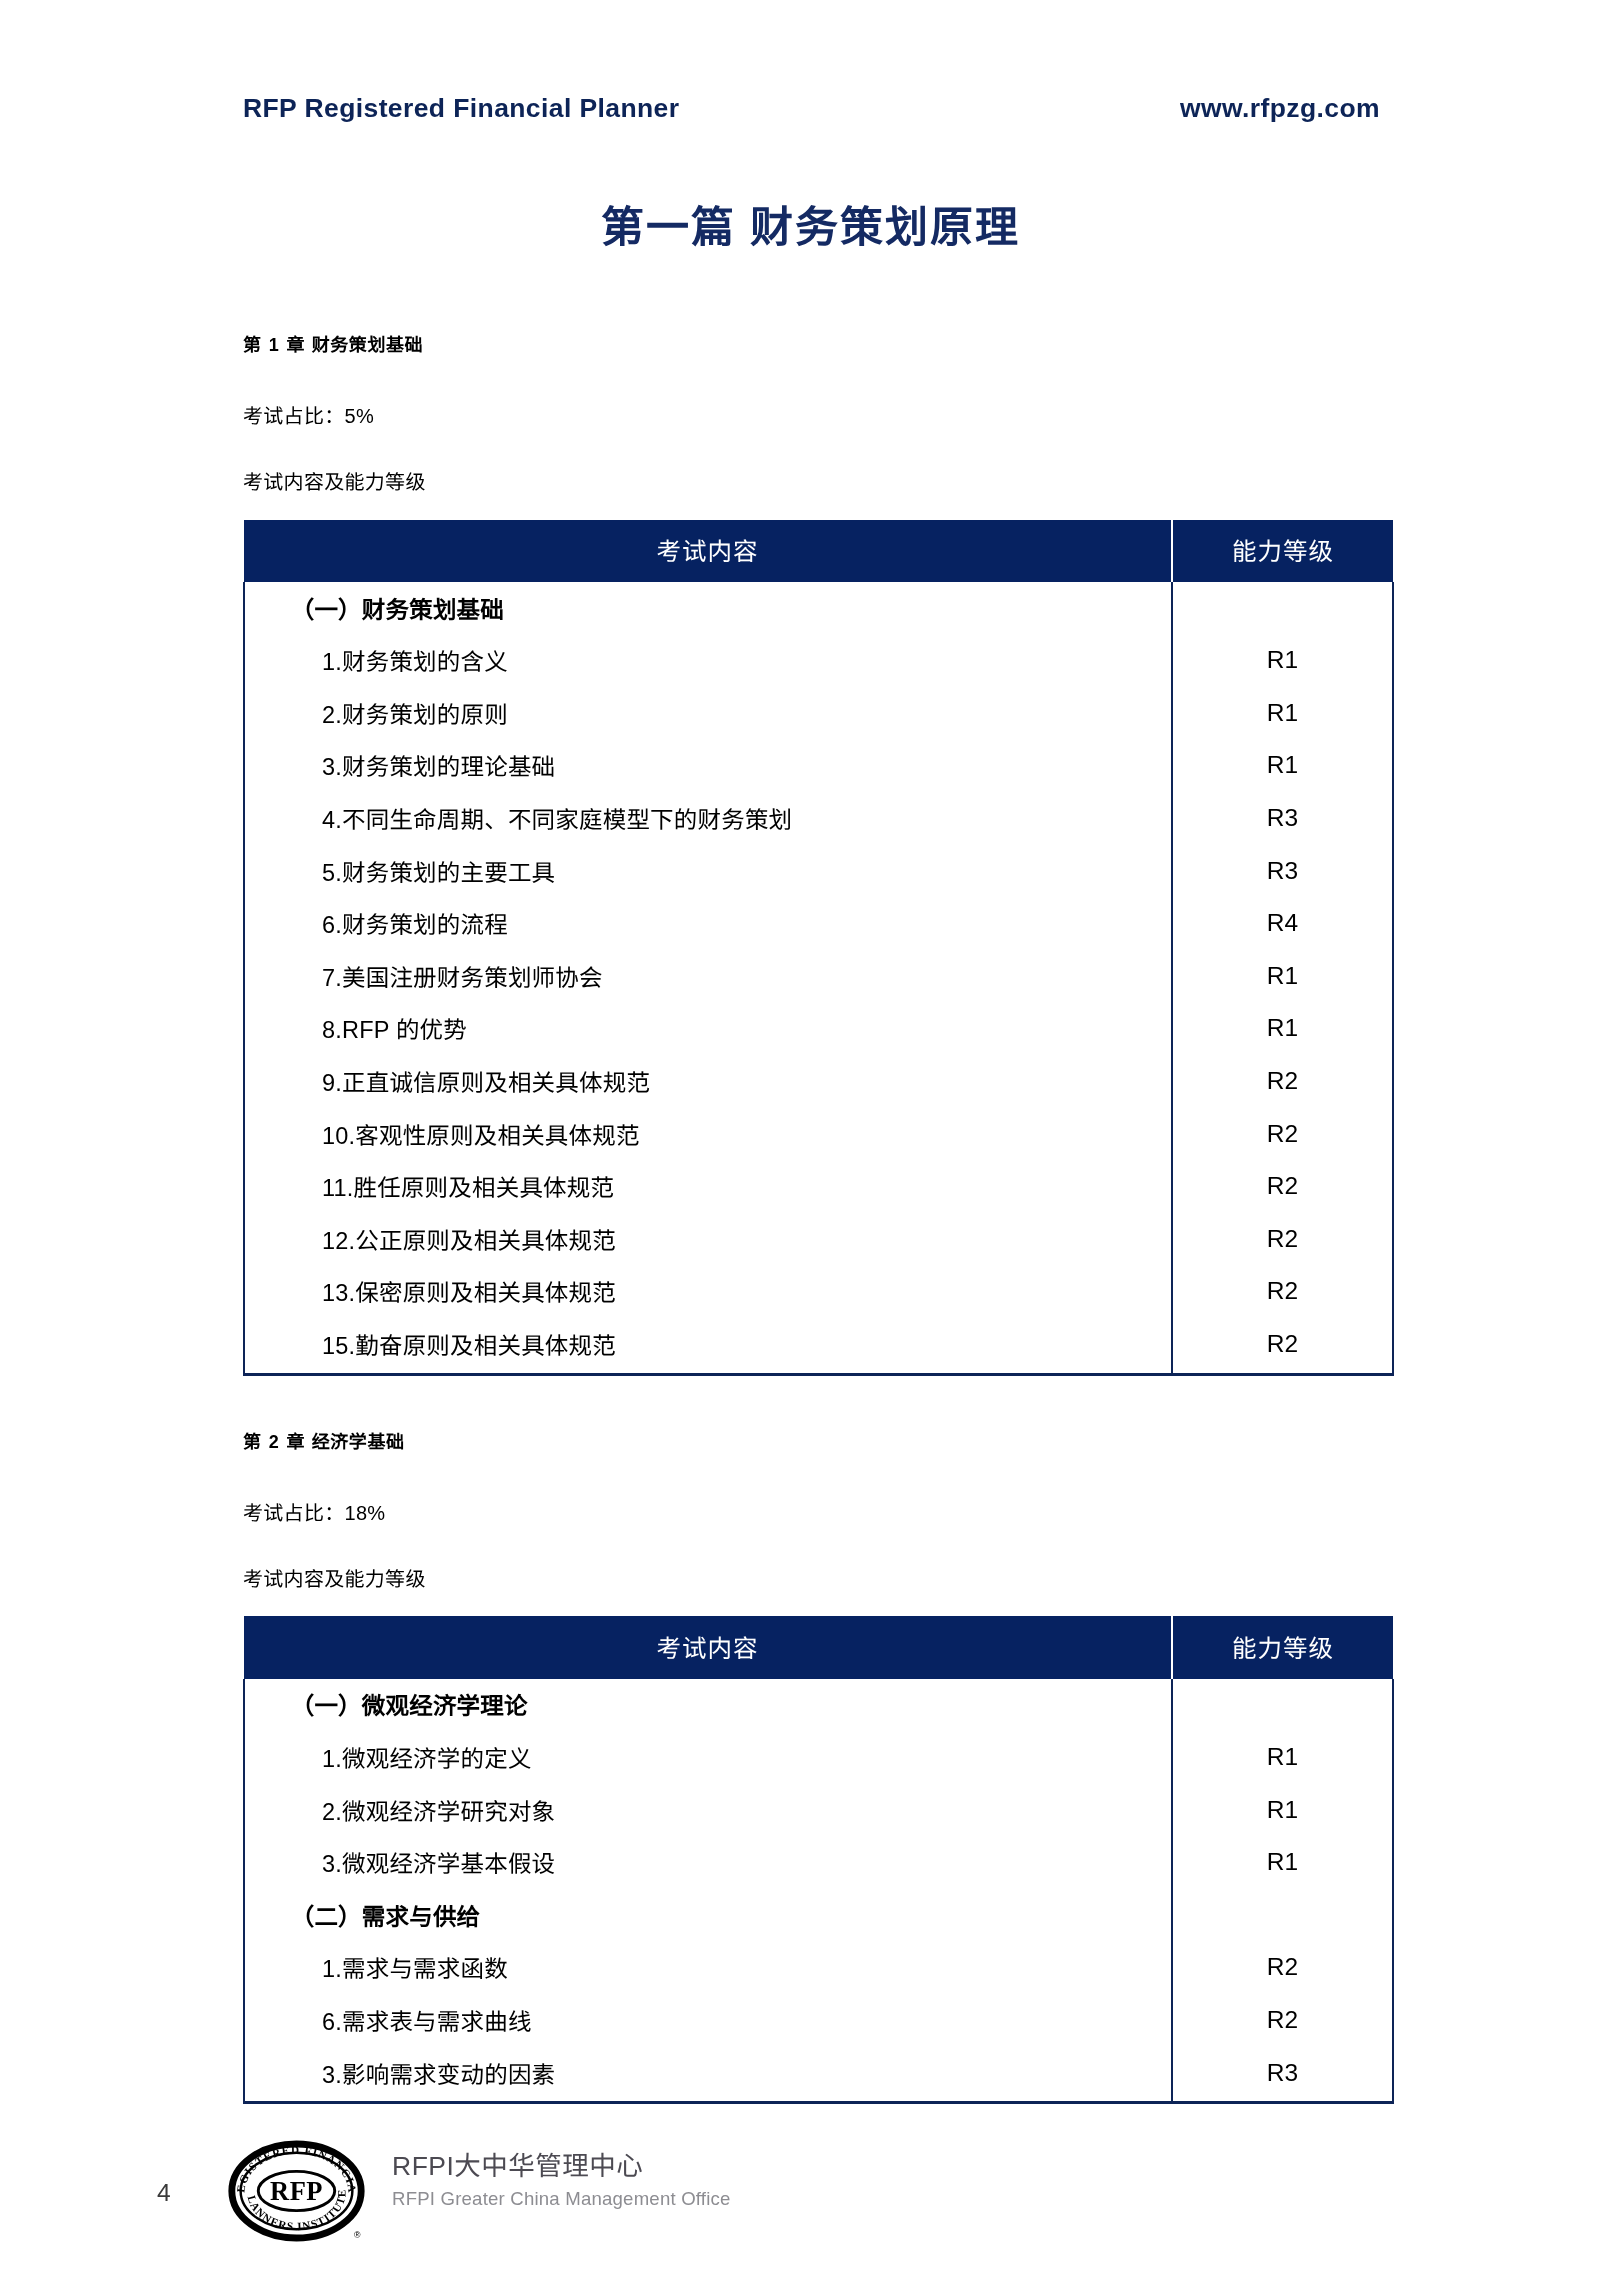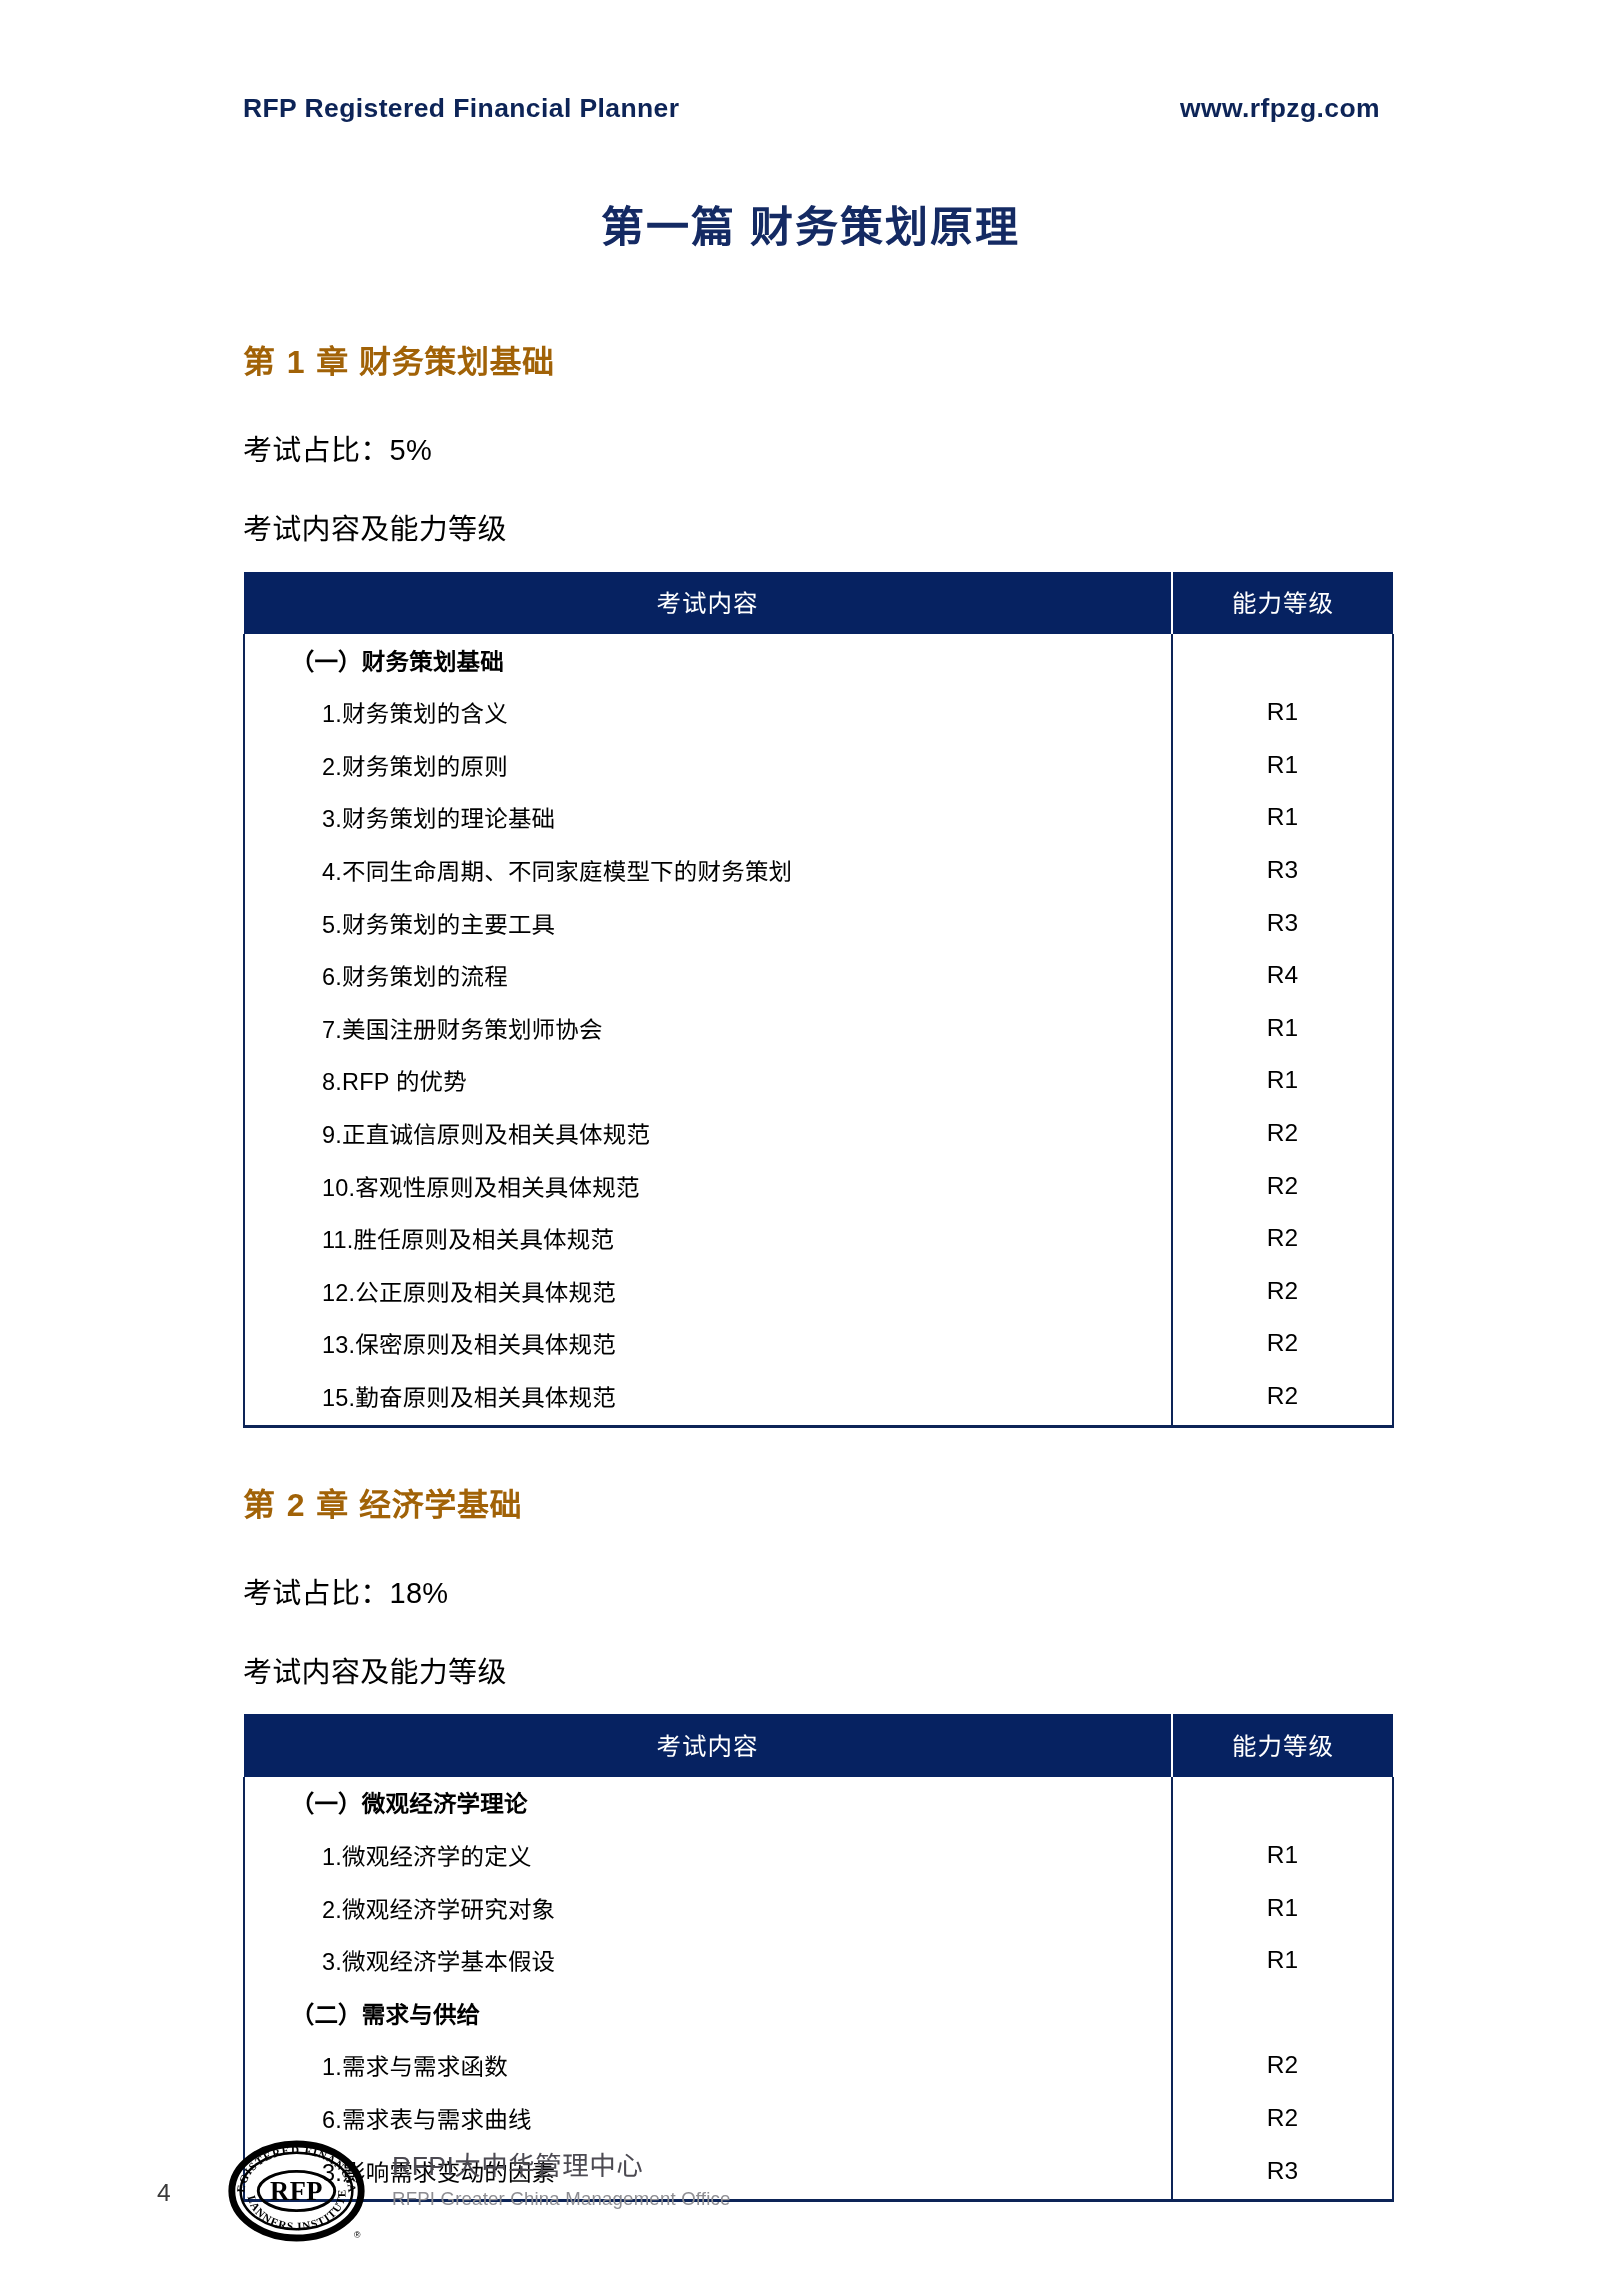--- a/index.html
+++ b/index.html
@@ -54,31 +54,31 @@
 
   
   .content {
     position: absolute;
     left: 243px;
     top: 328px;
     width: 1149px;
   }
 
   .chapter-heading {
-    color: #a16207;
+    color: #000000;
     font-weight: bold;
-    font-size: 32px;
+    font-size: 18px;
     letter-spacing: 0.6px;
-    margin: 8px 0 44px 0;
+    margin: 2px 0 44px 0;
   }
   .chapter-heading .ch-num { letter-spacing: 1.4px; }
 
   .para {
     color: #000000;
-    font-size: 29px;
+    font-size: 20px;
     margin: 0 0 37px 0;
     letter-spacing: 0.3px;
   }
   .para.tight { margin-bottom: 24.5px; }
 
   
   table.exam-table {
     border-collapse: collapse;
     width: 1149px;
     table-layout: fixed;

